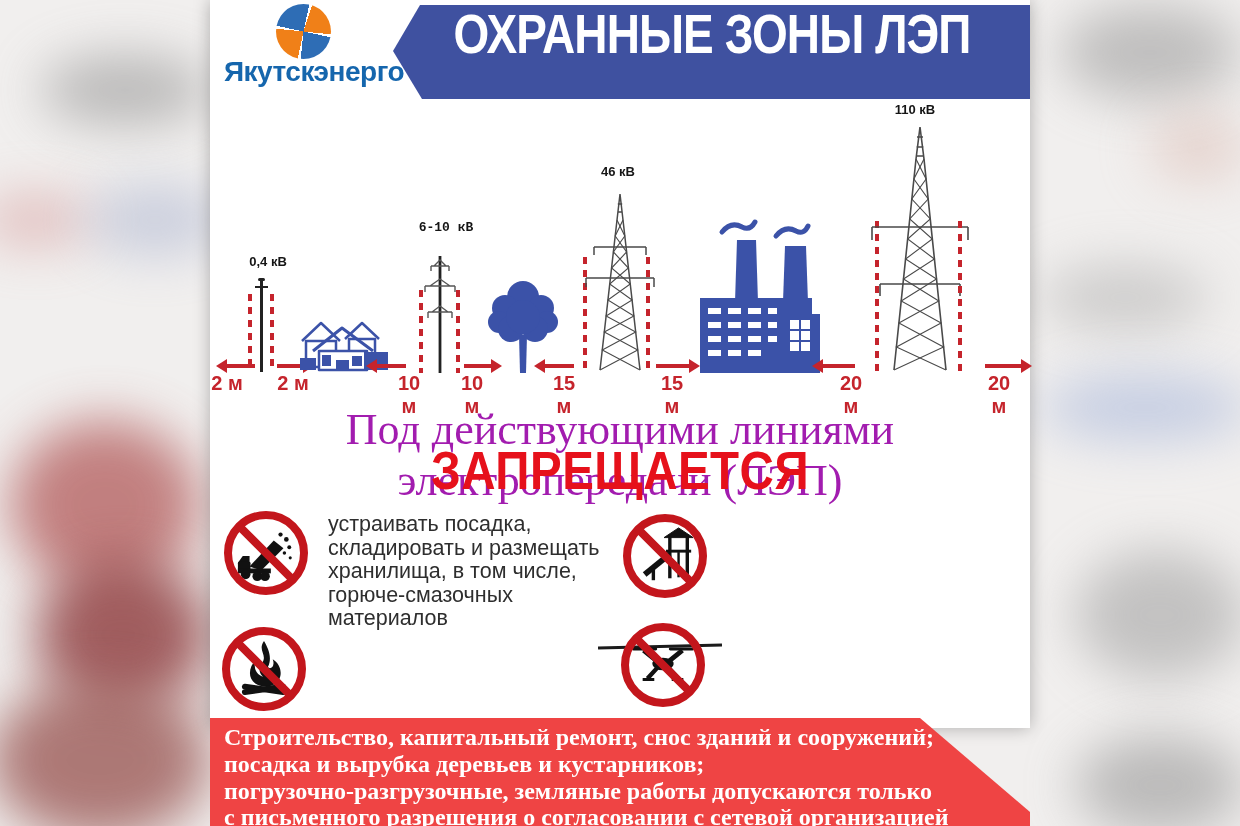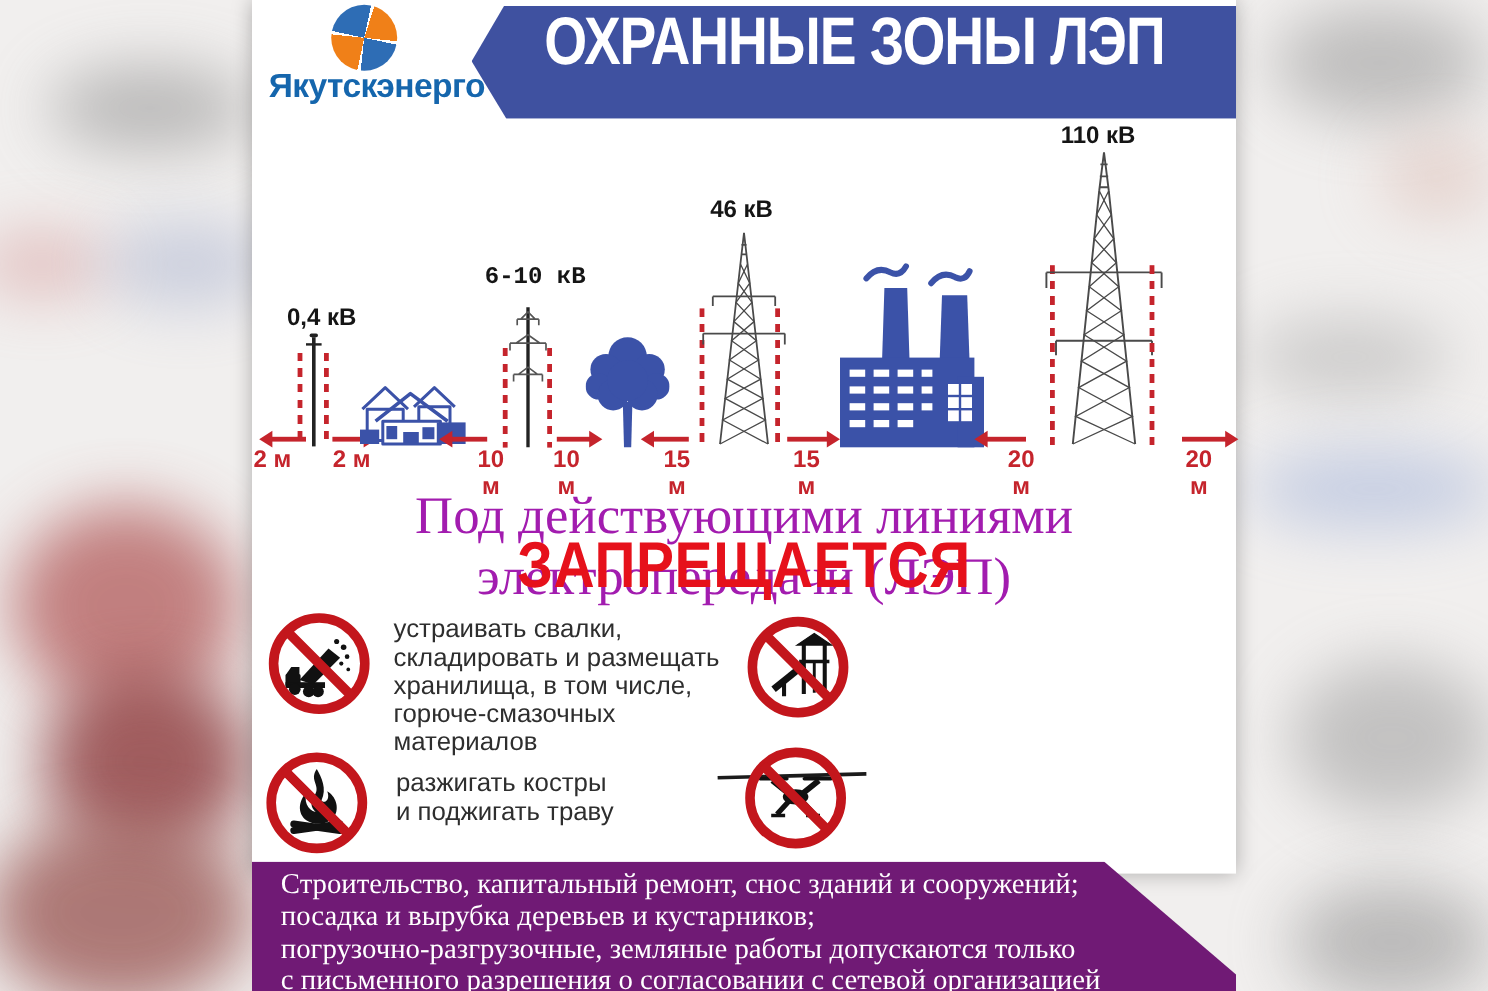--- a/index.html
+++ b/index.html
@@ -13,21 +13,21 @@
   .logo-sphere{position:absolute;left:66px;top:4px;width:55px;height:55px;border-radius:50%;
     background:conic-gradient(from 18deg,#f08018 0 78deg,#ffffff 78deg 84deg,#2e6db5 84deg 168deg,
       #ffffff 168deg 174deg,#f08018 174deg 258deg,#ffffff 258deg 264deg,#2e6db5 264deg 354deg,#ffffff 354deg 360deg);}
   .logo-text{position:absolute;left:0;top:56px;width:208px;text-align:center;font-size:28px;
     font-weight:bold;color:#1566ad;letter-spacing:-.5px;}
   .banner{position:absolute;left:183px;top:5px;width:637px;height:94px;background:#3f51a0;
     clip-path:polygon(27px 0,100% 0,100% 100%,29px 100%,0 49%);display:flex;align-items:flex-start;justify-content:center;}
   .banner span{color:#fff;font-weight:bold;font-size:50px;white-space:nowrap;
     transform:scale(.92,1.12);letter-spacing:-1px;}
   
-  .vlabel{position:absolute;font-weight:bold;font-size:20px;color:#151515;text-align:center;}
+  .vlabel{position:absolute;font-weight:bold;font-size:13px;color:#151515;text-align:center;}
   .dlabel{position:absolute;font-weight:bold;font-size:20px;color:#c5242c;text-align:center;top:372px;}
   .dz{position:absolute;width:4px;background:repeating-linear-gradient(to bottom,#c5242c 0 7px,rgba(0,0,0,0) 7px 13px);}
   .arr{position:absolute;height:4px;background:#c5242c;top:364px;}
   .arr.left::before{content:"";position:absolute;left:-10px;top:-5px;width:0;height:0;
     border-top:7px solid transparent;border-bottom:7px solid transparent;border-right:11px solid #c5242c;}
   .arr.right::after{content:"";position:absolute;right:-10px;top:-5px;width:0;height:0;
     border-top:7px solid transparent;border-bottom:7px solid transparent;border-left:11px solid #c5242c;}
   .pole04{position:absolute;left:50px;top:281px;width:3px;height:91px;background:#222;}
   .pole04::before{content:"";position:absolute;left:-5px;top:5px;width:13px;height:2px;background:#222;}
   .pole04::after{content:"";position:absolute;left:-2px;top:-3px;width:7px;height:3px;background:#222;border-radius:2px;}
@@ -39,23 +39,23 @@
     font-weight:bold;color:#e6111b;transform:scale(.95,1.08);letter-spacing:.5px;}
   
   .pr-icon{position:absolute;width:84px;height:84px;}
   .pr-icon svg.glyph{position:absolute;left:11px;top:11px;width:62px;height:62px;}
   .ring{position:absolute;inset:0;border:8px solid #c3161c;border-radius:50%;box-sizing:border-box;}
   .slash{position:absolute;left:3px;right:3px;top:50%;height:8px;margin-top:-4px;background:#c3161c;
     transform:rotate(45deg);border-radius:2px;}
   .pr-text{position:absolute;font-size:21.5px;line-height:23.5px;color:#2e2e2e;white-space:pre-line;}
   .prop-line{position:absolute;left:388px;top:645px;width:124px;height:3px;background:#1b1b1b;transform:rotate(-1.5deg);}
   
-  .footer{position:absolute;left:0;top:718px;width:820px;height:108px;background:#701a75;
+  .footer{position:absolute;left:0;top:718px;width:820px;height:108px;background:#ef4444;
     clip-path:polygon(0 0,710px 0,100% 94px,100% 100%,0 100%);box-sizing:border-box;
-    padding:6px 12px 0 24px;}
+    padding:6px 12px 0 14px;font-weight:bold;}
   .footer div{font-family:"Liberation Serif",serif;font-size:24px;line-height:26.8px;color:#ffffff;
     white-space:pre-line;}
 </style>
 </head>
 <body>
 
 <div class="stage">
 
   <div class="blob" style="left:40px;top:55px;width:170px;height:70px;background:#8b8b8b;opacity:.55;"></div>
   <div class="blob" style="left:-20px;top:195px;width:110px;height:50px;background:#d08a8a;opacity:.5;"></div>
@@ -224,21 +224,21 @@
           <circle cx="47" cy="13" r="2.2"></circle>
             <circle cx="53" cy="18" r="2.4"></circle>
             <circle cx="56" cy="26" r="2"></circle>
           <circle cx="51" cy="32" r="1.8"></circle>
             <circle cx="57" cy="37" r="1.6"></circle>
         </g>
       </svg>
       <div class="ring"></div>
       <div class="slash"></div>
     </div>
-    <div class="pr-text" style="left:118px;top:513px;width:310px;">устраивать свалки,
+    <div class="pr-text" style="left:118px;top:513px;width:310px;">устраивать посадка,
 складировать и размещать
 хранилища, в том числе,
 горюче-смазочных
 материалов</div>
 
     <div class="pr-icon" style="left:413px;top:514px;">
       <svg class="glyph" viewBox="0 0 64 64">
         <g stroke="#111" fill="none">
           <path d="M31,13 L46,3 L61,13 Z" fill="#111"></path>
           <line x1="37" y1="12" x2="37" y2="55" stroke-width="3.5"></line>
@@ -257,22 +257,20 @@
       <svg class="glyph" viewBox="0 0 64 64">
         <g fill="#111">
           <path d="M32,3 C25,13 36,17 30,26 C26,32 27,36 31,40 C24,38 20,30 24,22 C16,30 15,41 23,47 C30,52 42,51 47,44 C52,36 48,26 41,22 C44,30 38,33 36,30 C41,20 36,10 32,3 Z"></path>
           <rect x="9" y="50" width="46" height="6" rx="3" transform="rotate(8 32 53)"></rect>
           <rect x="9" y="50" width="46" height="6" rx="3" transform="rotate(-8 32 53)"></rect>
         </g>
       </svg>
       <div class="ring"></div>
       <div class="slash"></div>
     </div>
-    <div class="pr-text" style="left:120px;top:641px;width:300px;">разжигать костры
-и поджигать траву</div>
 
     <div class="prop-line"></div>
     <div class="pr-icon" style="left:411px;top:623px;">
       <svg class="glyph" viewBox="0 0 64 64">
         <g fill="#111">
           <rect x="0" y="14" width="26" height="3" rx="1.5"></rect>
           <rect x="38" y="14" width="26" height="3" rx="1.5"></rect>
         </g>
         <g stroke="#111" fill="none">
           <path d="M12,17 L27,29 M52,17 L37,29" stroke-width="5"></path>

